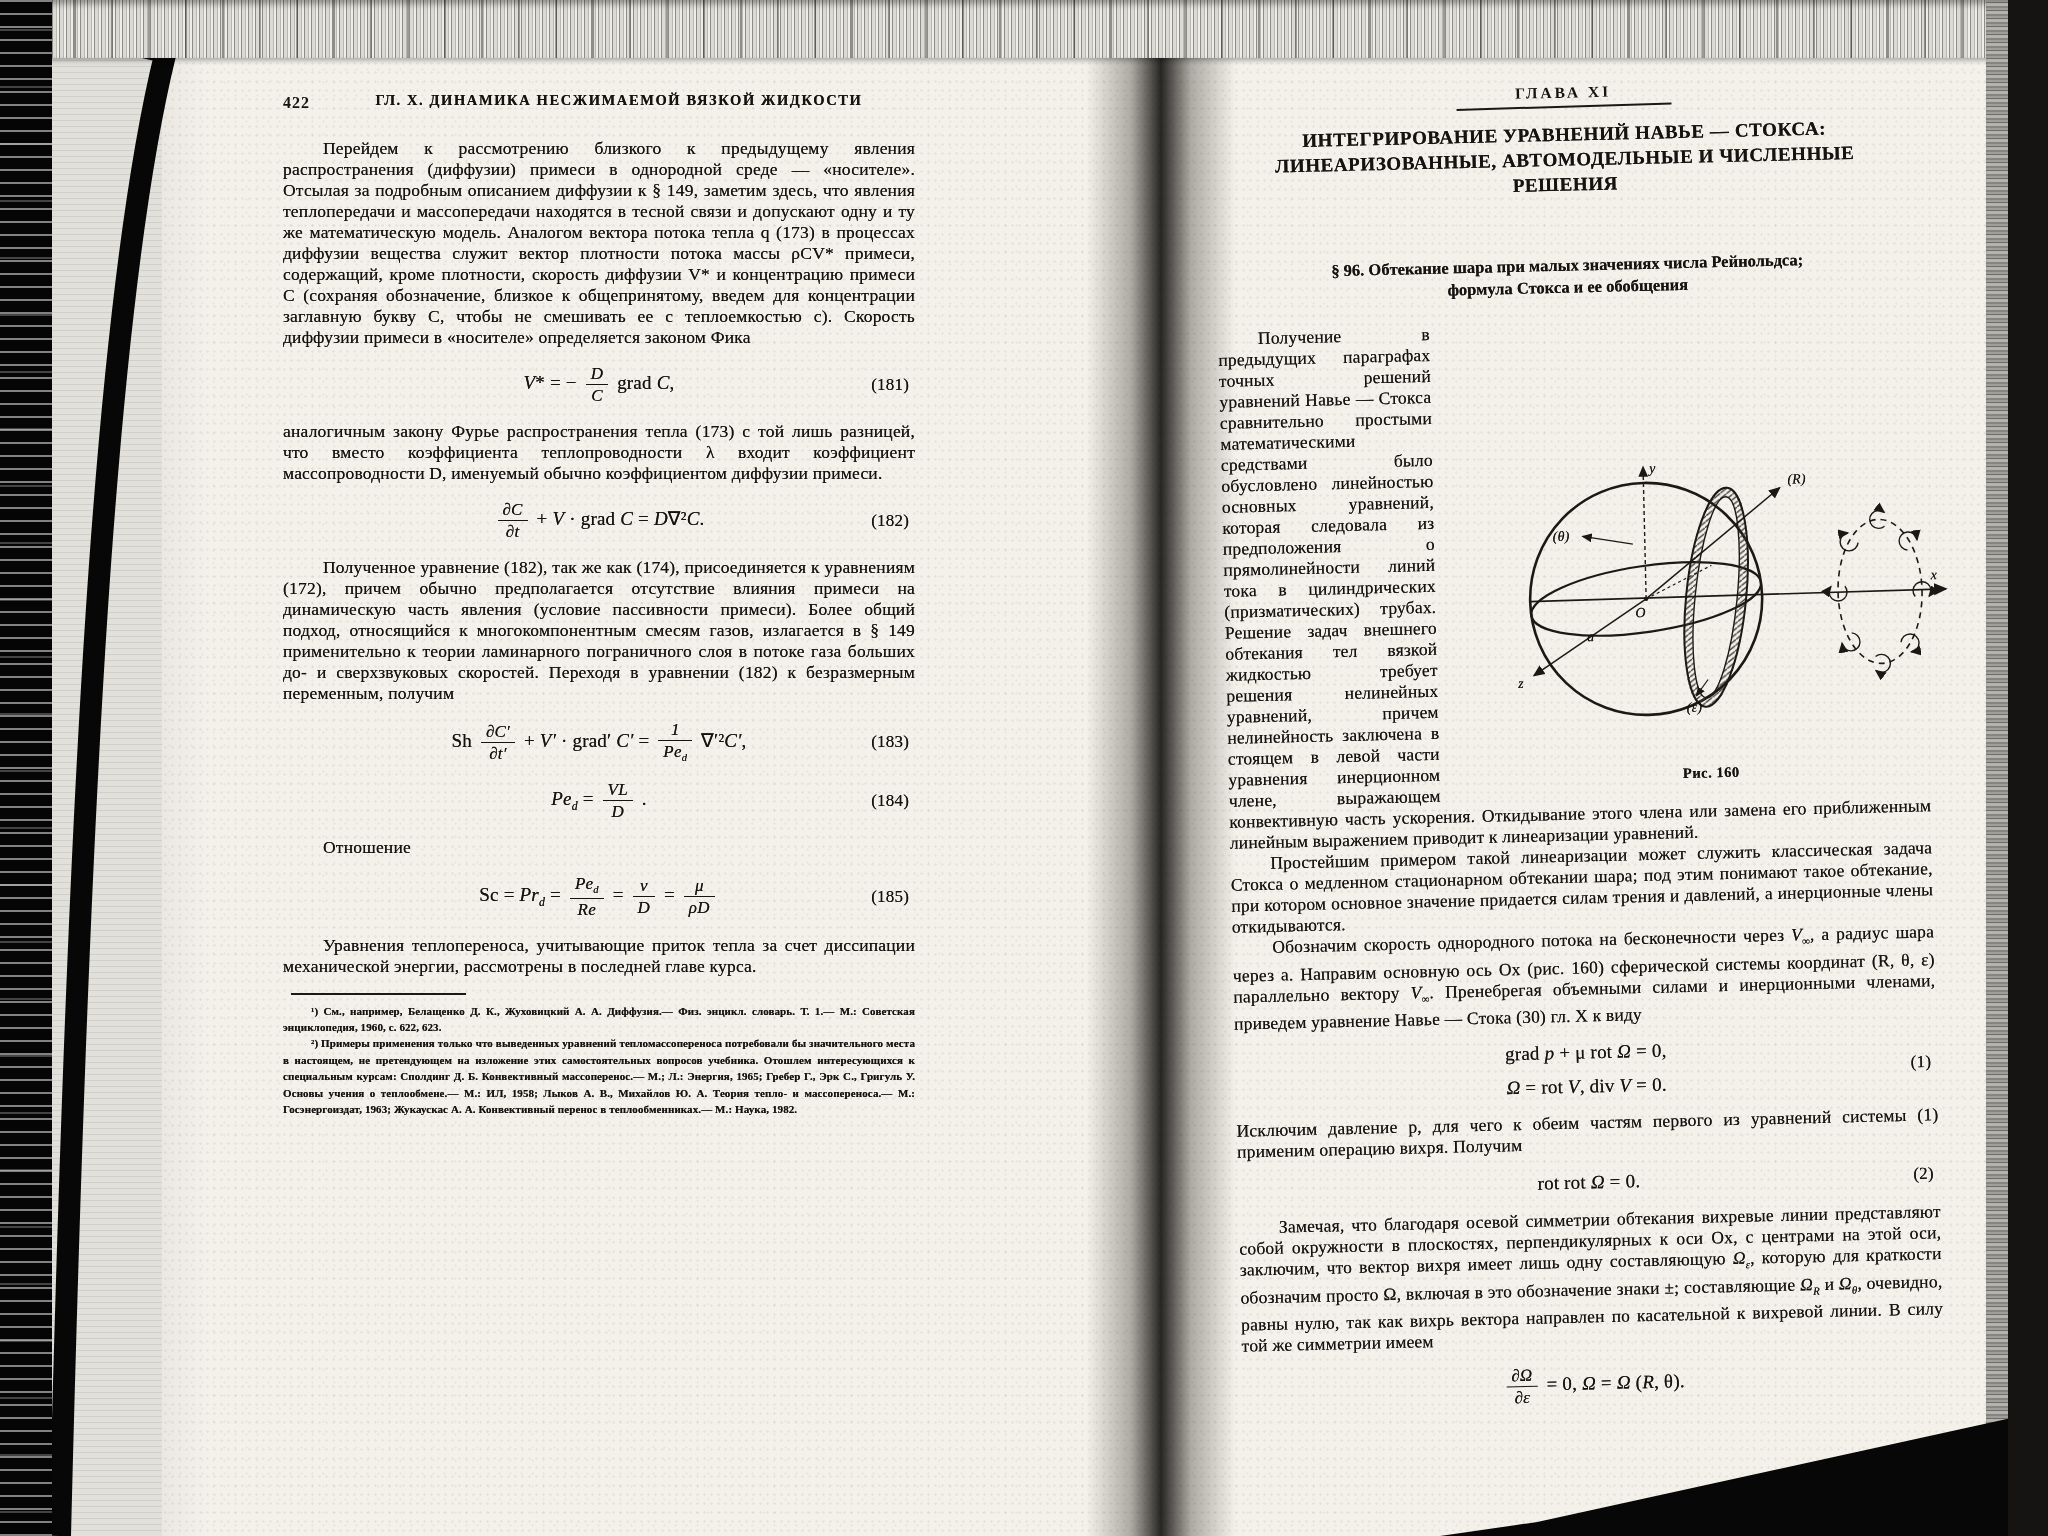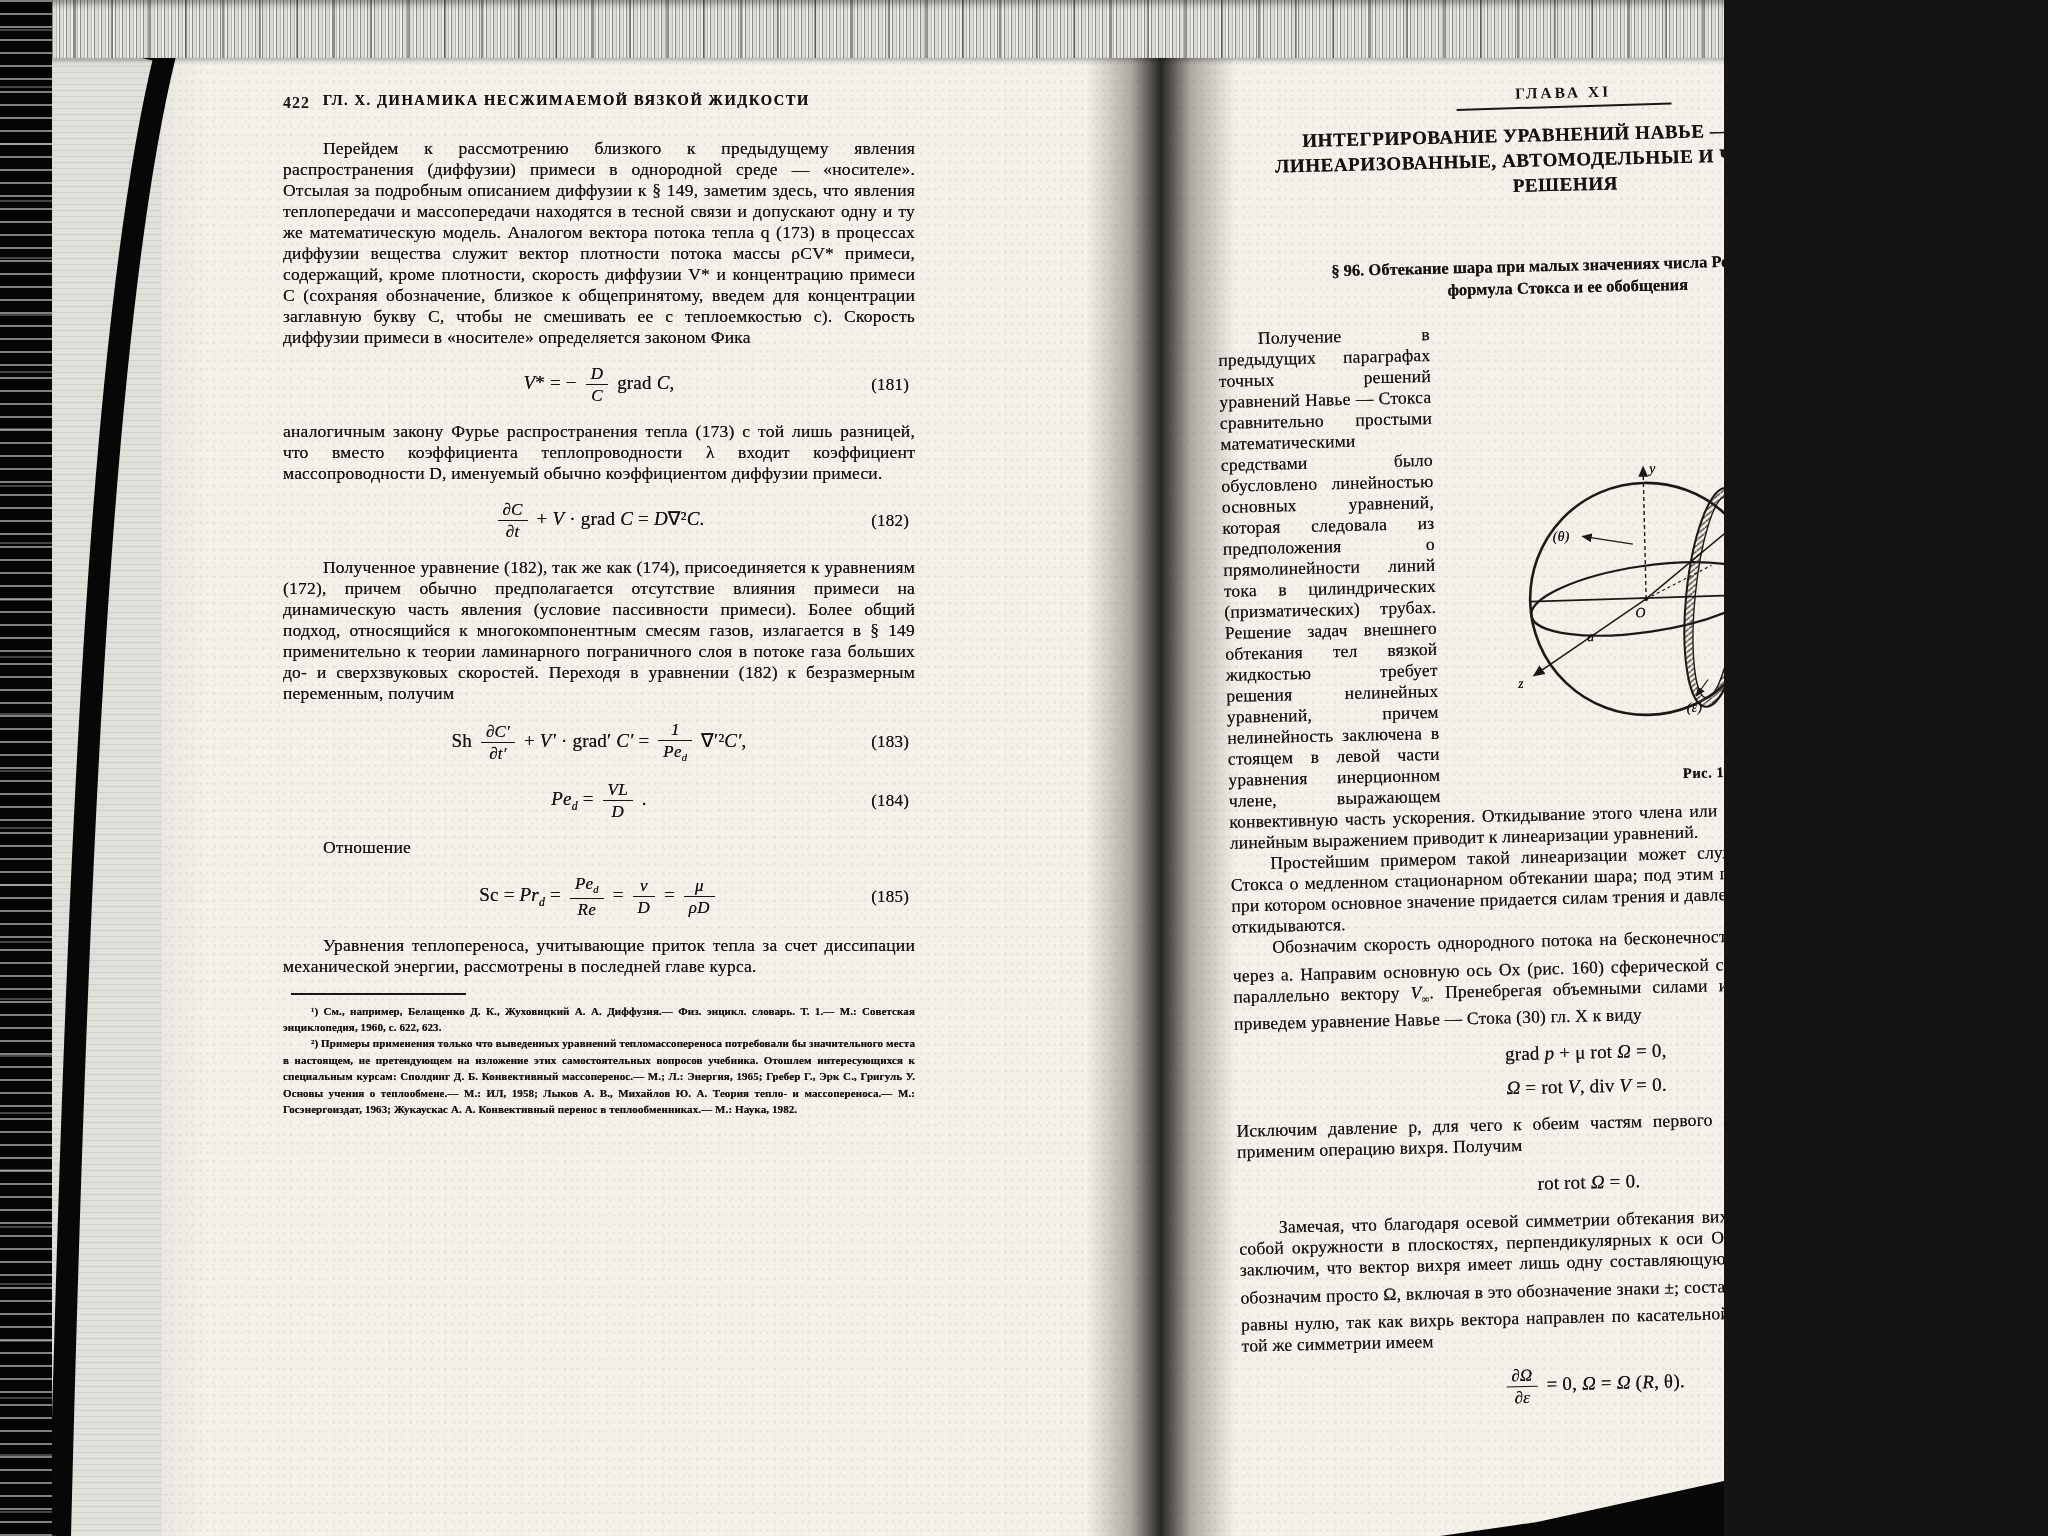--- a/index.html
+++ b/index.html
@@ -1,16 +1,16 @@
 <!DOCTYPE html>
 <html><head>
 <meta charset="utf-8">
 <style>
   html,body{margin:0;padding:0;background:#161412;}
-  .photo{position:relative;width:1724px;height:1536px;overflow:hidden;background:#161412;
+  .photo{position:relative;width:2008px;height:1536px;overflow:hidden;background:#161412;
          font-family:"Liberation Serif", serif;color:#151310;}
 
   
   .top-strip{position:absolute;left:0;top:0;width:2048px;height:58px;z-index:4;
     background:
       repeating-linear-gradient(90deg, rgba(0,0,0,.35) 0 2px, transparent 2px 37px),
       repeating-linear-gradient(90deg,#b9b7b1 0 1px,#efede7 1px 3px,#8e8c86 3px 4px,#dcdad4 4px 7px);
     box-shadow:0 4px 6px rgba(0,0,0,.35) inset, 0 3px 4px rgba(0,0,0,.25);}
   .left-strip{position:absolute;left:0;top:0;width:52px;height:1536px;z-index:5;background:#050505;}
   .left-strip:after{content:"";position:absolute;inset:0;
@@ -42,21 +42,21 @@
   .rp{position:absolute;left:1212px;top:88px;width:702px;z-index:2;
       transform:rotate(-1.35deg);transform-origin:top left;}
 
   .body-txt{font-size:17.5px;line-height:21px;text-align:justify;letter-spacing:.2px;
             text-shadow:0 0 .5px rgba(10,8,6,.8);}
   .para{margin:0;}
   .indent{text-indent:40px;}
 
   .run-head{position:relative;height:30px;margin-bottom:16px;}
   .pageno{position:absolute;left:0;top:2px;font-size:16px;font-weight:bold;letter-spacing:1px;}
-  .rh-title{display:block;font-size:14.5px;font-weight:bold;letter-spacing:1.6px;
+  .rh-title{display:block;text-align:center;font-size:14.5px;font-weight:bold;letter-spacing:1.6px;
             padding-left:40px;text-shadow:0 0 .5px rgba(10,8,6,.8);}
 
   .chap-head{text-align:center;font-size:15.5px;font-weight:bold;letter-spacing:3px;margin:4px 0 2px;}
   .chap-rule{width:215px;height:2px;background:#1a1814;margin:4px auto 14px;transform:rotate(-.4deg);}
   .chap-title{text-align:center;font-size:19px;font-weight:bold;line-height:25px;letter-spacing:.6px;
               white-space:pre-line;text-shadow:0 0 .5px rgba(10,8,6,.8);}
   .sect-title{text-align:center;font-size:16.5px;font-weight:bold;line-height:22px;margin:58px 0 22px;
               white-space:pre-line;text-shadow:0 0 .5px rgba(10,8,6,.8);}
 
   

